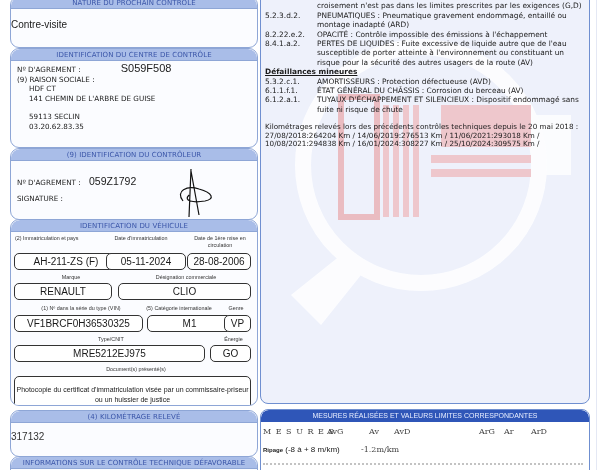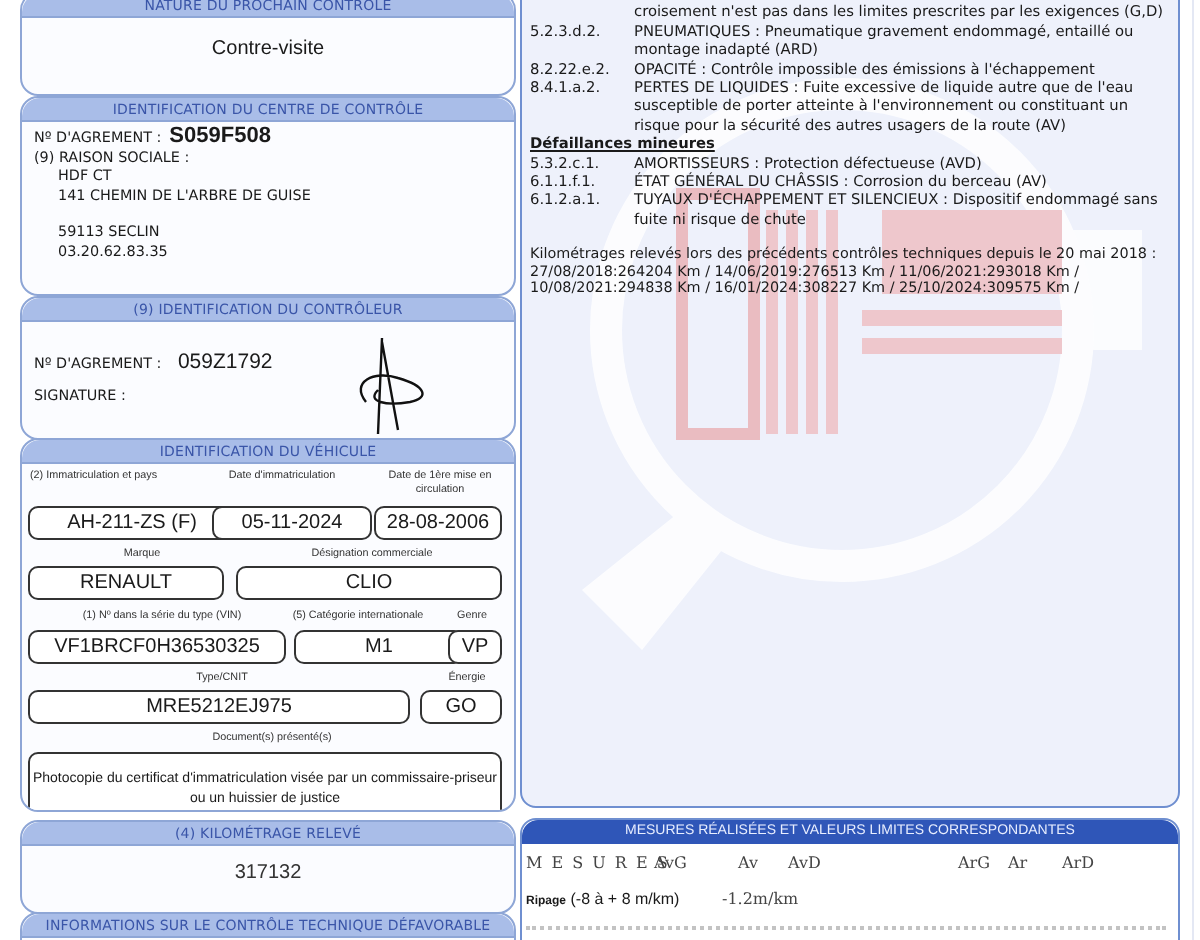--- a/index.html
+++ b/index.html
@@ -18,26 +18,26 @@
     height: 12px; line-height: 12px;
     background: #a9bde8;
     color: #3a55a8;
     font-size: 7px; text-align: center;
     letter-spacing: 0.1px;
     border-bottom: 1px solid #8ea6d6;
     border-radius: 9px 9px 0 0;
     white-space: nowrap;
   }
   .p-nature { top: -4px; height: 52px; }
-  .p-nature .val { text-align: center; font-size: 10px; margin-top: 10px; font-family: "Liberation Sans", sans-serif; }
+  .p-nature .val { font-size: 10px; margin-top: 10px; font-family: "Liberation Sans", sans-serif; }
 
   .p-centre { top: 48px; height: 100px; }
   .p-centre .body { padding: 3px 6px; font-size: 7.2px; line-height: 9.5px; }
   .agr-row { display: flex; align-items: baseline; gap: 4px; }
-  .agr-num { font-family: "Liberation Sans", sans-serif; font-weight: bold; font-size: 11px; }
+  .agr-num { font-family: "Liberation Sans", sans-serif; font-weight: normal; font-size: 11px; margin-left: 36px; }
   .indent { padding-left: 12px; }
   .spacer { height: 9px; }
 
   .p-controleur { top: 148px; height: 72px; }
   .p-controleur .body { padding: 12px 6px; font-size: 7.2px; line-height: 16px; position: relative; height: 58px; }
   .ctrl-num { font-family: "Liberation Sans", sans-serif; font-size: 10.5px; margin-left: 6px; }
   .signature { position: absolute; left: 158px; top: 6px; width: 50px; height: 52px; }
 
   .p-vehicule { top: 219px; height: 187px; }
   .veh { position: relative; height: 174px; font-family: "Liberation Sans", sans-serif; }
@@ -46,21 +46,21 @@
     position: absolute; height: 17px; border: 1px solid #333; border-radius: 5px;
     background: #fff; font-size: 10px; text-align: center; line-height: 15px;
   }
   .box-doc {
     position: absolute; left: 3px; top: 132px; width: 237px; height: 37px;
     border: 1px solid #333; border-radius: 5px; background: #fff;
     font-size: 7px; text-align: center; padding-top: 8px; line-height: 10px;
   }
 
   .p-km { top: 410px; height: 47px; }
-  .p-km .val { text-align: center; font-size: 10px; margin-top: 8px; font-family: "Liberation Sans", sans-serif; color: #333; }
+  .p-km .val { text-align: left; font-size: 10px; margin-top: 8px; font-family: "Liberation Sans", sans-serif; color: #333; }
 
   .p-info { top: 456px; height: 30px; }
 
   
   .rpanel {
     position: absolute; left: 260px; top: -6px; width: 330px; height: 410px;
     background: #eef1fb;
     border: 1px solid #6f8fd0;
     border-radius: 0 0 8px 8px;
     overflow: hidden;

